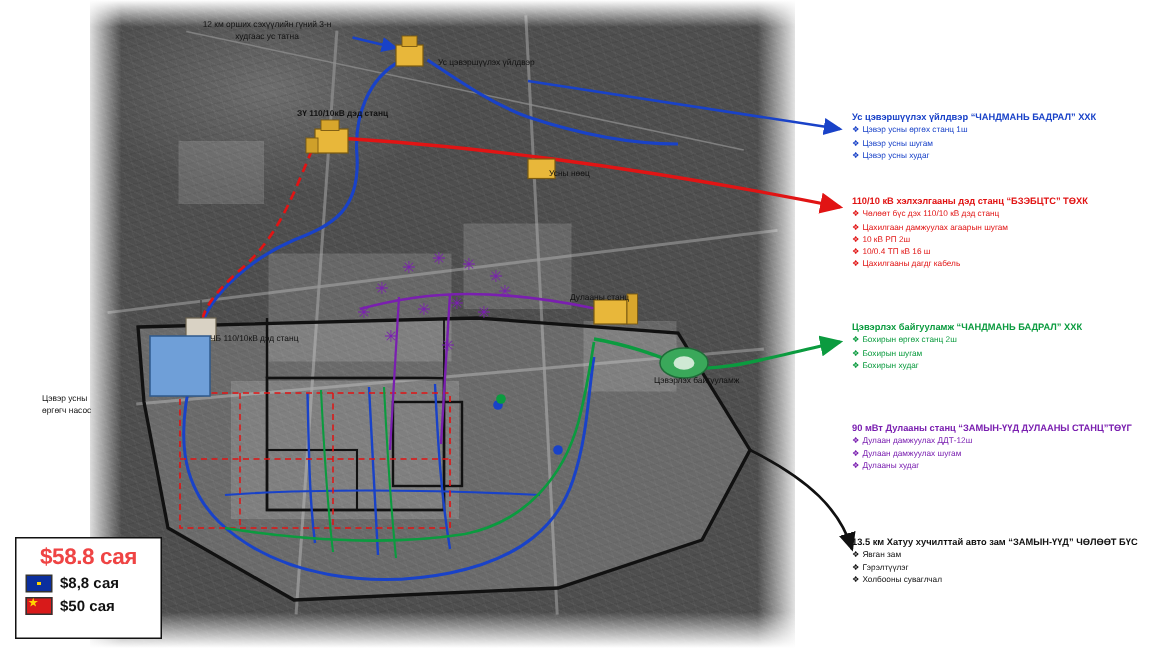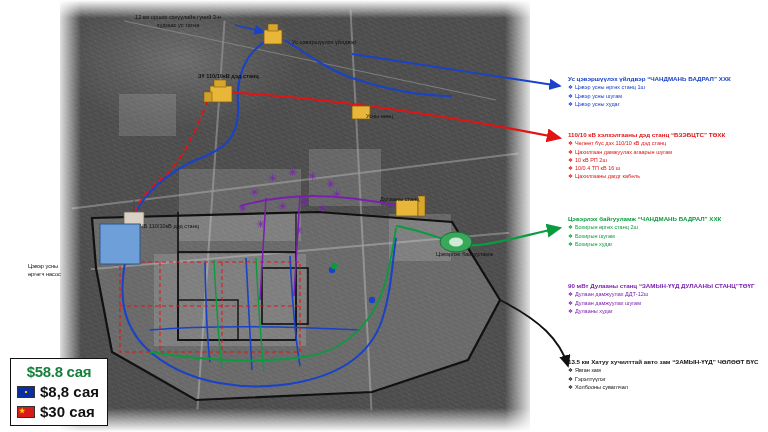--- a/index.html
+++ b/index.html
@@ -107,28 +107,28 @@
     width: 96px;
     height: 66px;
     border: 1.6px solid #111;
     background: #fff;
   }
   #price .total {
     text-align: center;
     font-size: 15px;
     font-weight: bold;
     margin-top: 4px;
-    color: #15803d;
+    color: #ef4444;
     letter-spacing: -.3px;
   }
   #price .row {
     display: flex;
-    align-items: center;
+    align-items: flex-end;
     margin: 3px 0 0 6px;
-    font-size: 15px;
+    font-size: 10px;
     font-weight: bold;
     color: #111;
   }
   #price .swatch {
     width: 16px;
     height: 10px;
     margin-right: 5px;
     border: .6px solid #333;
   }
   .sw-eu {
@@ -331,17 +331,17 @@
   </div>
 
   <div id="price">
     <div class="total">$58.8 сая</div>
     <div class="row">
       <span class="swatch sw-eu"></span>
       <span>$8,8 сая</span>
     </div>
     <div class="row">
       <span class="swatch sw-cn"></span>
-      <span>$30 сая</span>
+      <span>$50 сая</span>
     </div>
   </div>
 
 </div>
 
 </body></html>

